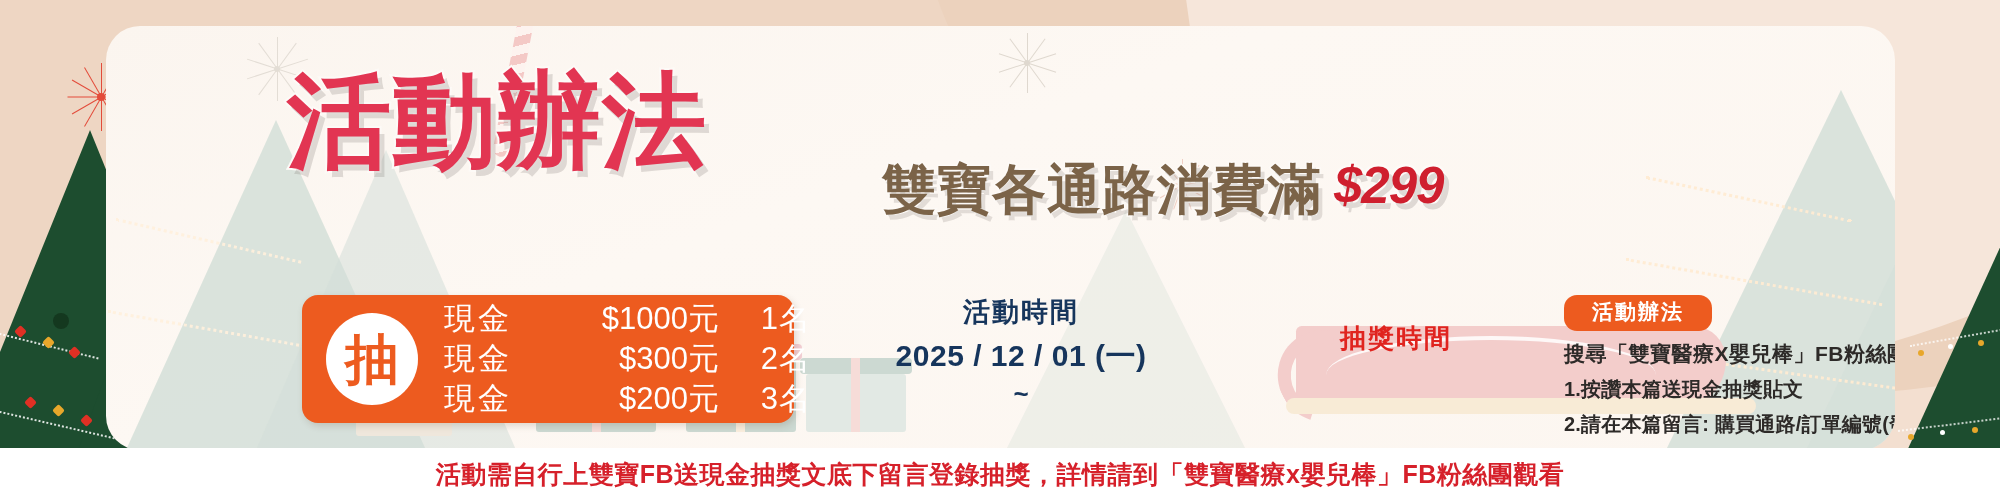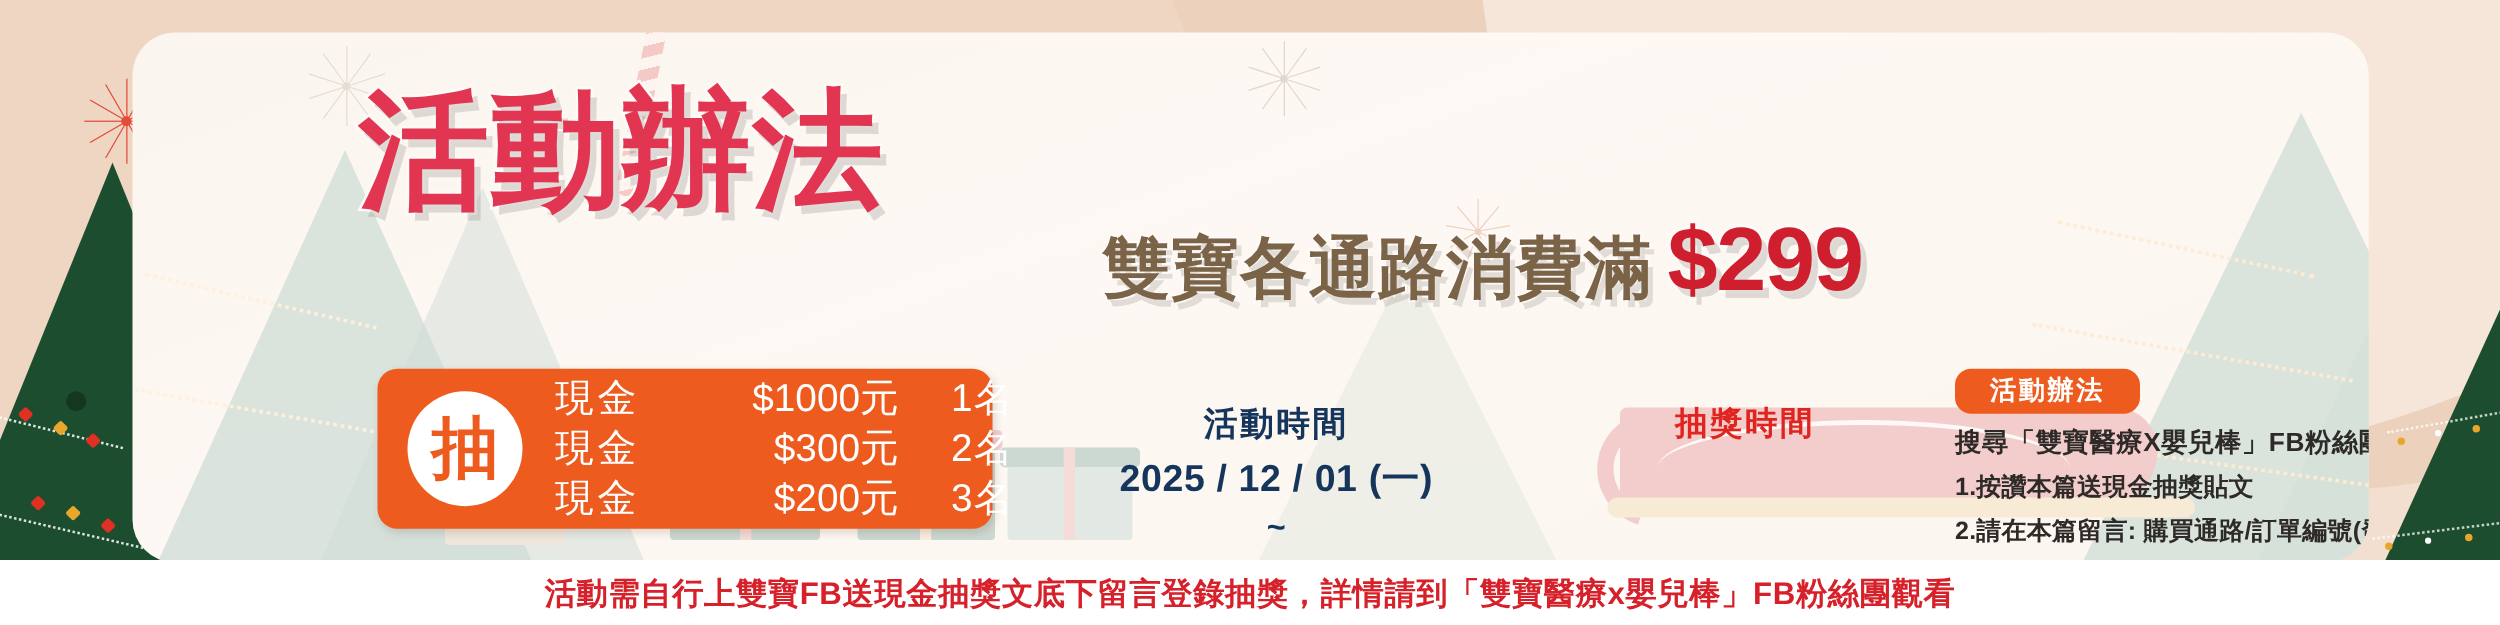--- a/index.html
+++ b/index.html
@@ -135,36 +135,37 @@
     margin-left:18px;
     font-size:104px; font-weight:700; letter-spacing:1px;
     font-family:"Liberation Serif","DejaVu Serif",serif;
     color:#e23552; line-height:1;
     -webkit-text-stroke:4px #fdfaf7;
     paint-order:stroke fill;
     text-shadow:5px 6px 0 rgba(120,110,105,.22);
   }
 
   
-  .subline { position:absolute; left:776px; top:148px; display:flex; align-items:flex-end; }
+  .subline { position:absolute; left:776px; top:136px; display:flex; align-items:flex-start; }
   .sub-brown {
     font-size:54px; font-weight:700; letter-spacing:1px;
     font-family:"Liberation Sans","DejaVu Sans",sans-serif;
     color:#7b6348; line-height:1;
     -webkit-text-stroke:3px #fdfaf7;
     paint-order:stroke fill;
     text-shadow:4px 5px 0 rgba(120,110,105,.20);
   }
   .sub-price {
     margin-left:12px;
-    font-size:72px; font-weight:700; letter-spacing:-1px;
+    font-size:51px; font-weight:700; letter-spacing:-1px;
     color:#cf1f2e; line-height:.95;
     -webkit-text-stroke:5px #fdfaf7;
     paint-order:stroke fill;
     text-shadow:5px 6px 0 rgba(120,110,105,.22);
+    font-style:italic;
   }
 
   
   .prize-box {
     position:absolute; left:196px; top:269px; width:492px; height:128px;
     background:#ed5b1f; border-radius:16px;
     display:flex; align-items:center; padding:0 20px 0 24px;
     box-shadow:2px 3px 7px rgba(90,60,40,.18);
   }
   .prize-circle {
@@ -182,21 +183,20 @@
   }
   .prize-row .lbl { width:95px; letter-spacing:3px; }
   .prize-row .amt { width:180px; text-align:right; letter-spacing:0px; }
   .prize-row .qty { width:92px; text-align:right; letter-spacing:1px; }
 
   
   .act-time {
     position:absolute; left:740px; top:268px; width:350px;
     text-align:center; color:#16355c;
     font-family:"Liberation Sans","DejaVu Sans",sans-serif;
-    margin-top:27px;
   }
   .act-time .t { font-size:27px; font-weight:700; letter-spacing:2px; }
   .act-time .d { font-size:30px; font-weight:700; letter-spacing:.5px; margin-top:6px; }
   .act-time .tilde { font-size:26px; font-weight:700; margin-top:2px; }
 
   
   .draw-time {
     position:absolute; left:1130px; top:295px; width:320px;
     text-align:center; color:#e0241f;
     font-family:"Liberation Sans","DejaVu Sans",sans-serif;

